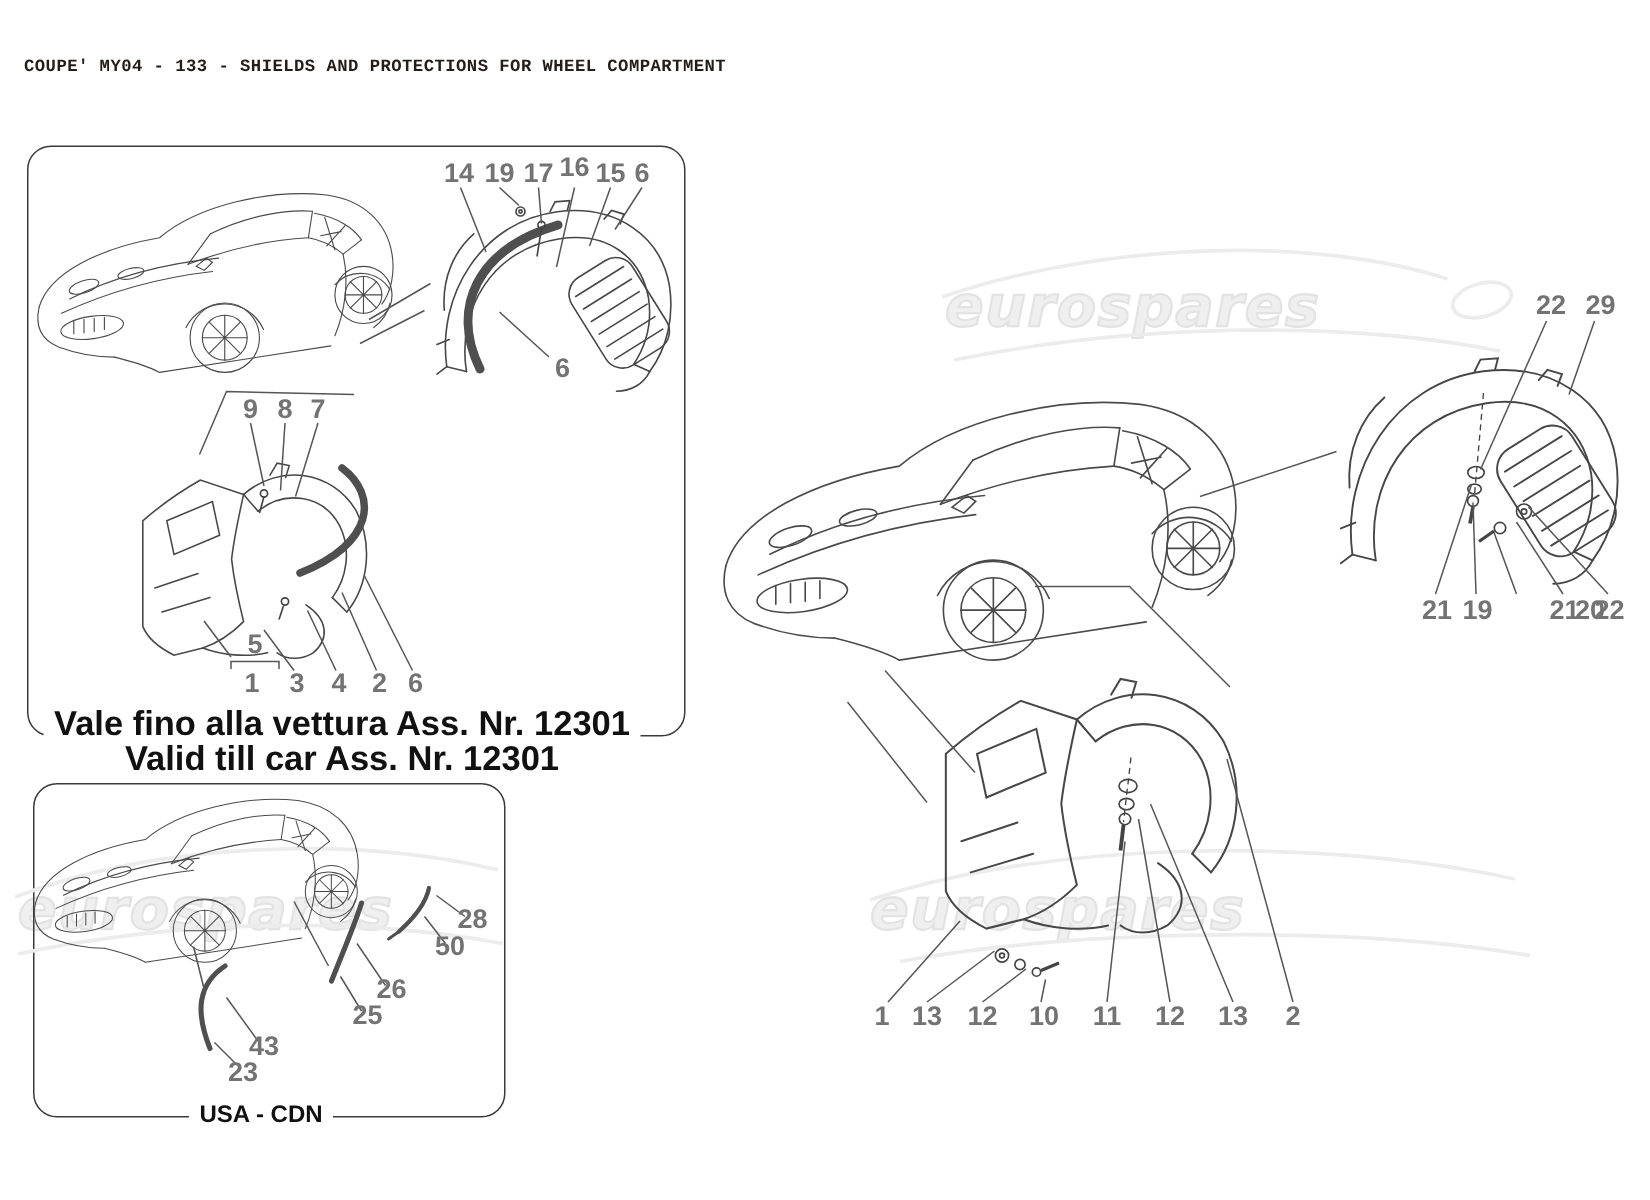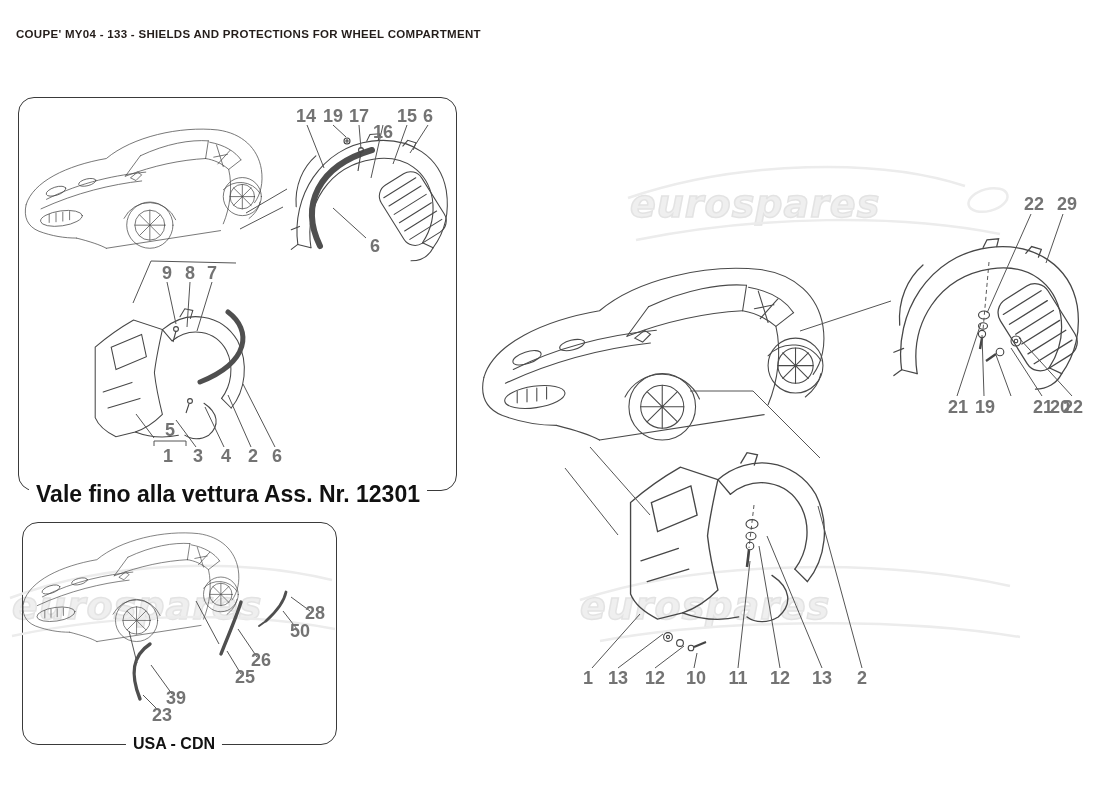--- a/index.html
+++ b/index.html
@@ -11,22 +11,22 @@
       font-size:38px;white-space:nowrap;user-select:none;}
   .panel{position:absolute;z-index:2;border:1.6px solid #3a3a3a;border-radius:16px;
          background:transparent;}
   #art{position:absolute;left:0;top:0;z-index:3;}
   .txt{position:absolute;z-index:4;}
   .co{position:absolute;z-index:4;transform:translate(-50%,-50%);
       font-weight:700;font-size:18px;color:#737373;white-space:nowrap;}
   .cap{position:absolute;z-index:4;transform:translate(-50%,-50%);
        font-weight:700;color:#111;background:#fff;padding:0 7px;
        text-align:center;white-space:nowrap;}
-  #title{left:16px;top:28px;font-size:11.5px;font-weight:700;color:#241d1a;
-         letter-spacing:.3px;}
+  #title{left:16px;top:38px;font-size:11.5px;font-weight:700;color:#241d1a;
+         letter-spacing:.3px;font-family:Liberation Mono, monospace;}
   #cap-valid{left:228px;top:494px;font-size:23px;line-height:23px;}
   #cap-usa{left:174px;top:744px;font-size:16px;}
 </style>
 </head>
 <body>
 
 <div class="wm" style="left:630px;top:182px;">eurospares</div>
 <div class="wm" style="left:12px;top:584px;">eurospares</div>
 <div class="wm" style="left:580px;top:584px;">eurospares</div>
 
@@ -196,45 +196,46 @@
       <path d="M780,668 L759,546"></path>
     <path d="M822,668 L767,536"></path>
       <path d="M862,668 L818,506"></path>
   </g>
 </svg>
 
 <div id="title" class="txt">COUPE' MY04 - 133 - SHIELDS AND PROTECTIONS FOR WHEEL COMPARTMENT</div>
 
 <div id="cap-valid" class="cap">
   <div>Vale fino alla vettura Ass. Nr. 12301</div>
+  <div>Valid till car Ass. Nr. 12301</div>
 </div>
 <div id="cap-usa" class="cap">USA - CDN</div>
 
 <span class="co" style="left:306px;top:116px">14</span>
 <span class="co" style="left:333px;top:116px">19</span>
 <span class="co" style="left:359px;top:116px">17</span>
-<span class="co" style="left:383px;top:132px">16</span>
+<span class="co" style="left:383px;top:112px">16</span>
 <span class="co" style="left:407px;top:116px">15</span>
 <span class="co" style="left:428px;top:116px">6</span>
 <span class="co" style="left:375px;top:246px">6</span>
 <span class="co" style="left:167px;top:273px">9</span>
 <span class="co" style="left:190px;top:273px">8</span>
 <span class="co" style="left:212px;top:273px">7</span>
 <span class="co" style="left:170px;top:430px">5</span>
 <span class="co" style="left:168px;top:456px">1</span>
 <span class="co" style="left:198px;top:456px">3</span>
 <span class="co" style="left:226px;top:456px">4</span>
 <span class="co" style="left:253px;top:456px">2</span>
 <span class="co" style="left:277px;top:456px">6</span>
 
 <span class="co" style="left:315px;top:613px">28</span>
 <span class="co" style="left:300px;top:631px">50</span>
 <span class="co" style="left:261px;top:660px">26</span>
 <span class="co" style="left:245px;top:677px">25</span>
-<span class="co" style="left:176px;top:698px">39</span>
+<span class="co" style="left:176px;top:698px">43</span>
 <span class="co" style="left:162px;top:715px">23</span>
 
 <span class="co" style="left:1034px;top:204px">22</span>
 <span class="co" style="left:1067px;top:204px">29</span>
 <span class="co" style="left:958px;top:407px">21</span>
 <span class="co" style="left:985px;top:407px">19</span>
 <span class="co" style="left:1060px;top:407px">20</span>
 <span class="co" style="left:1043px;top:407px">21</span>
 <span class="co" style="left:1073px;top:407px">22</span>
 

